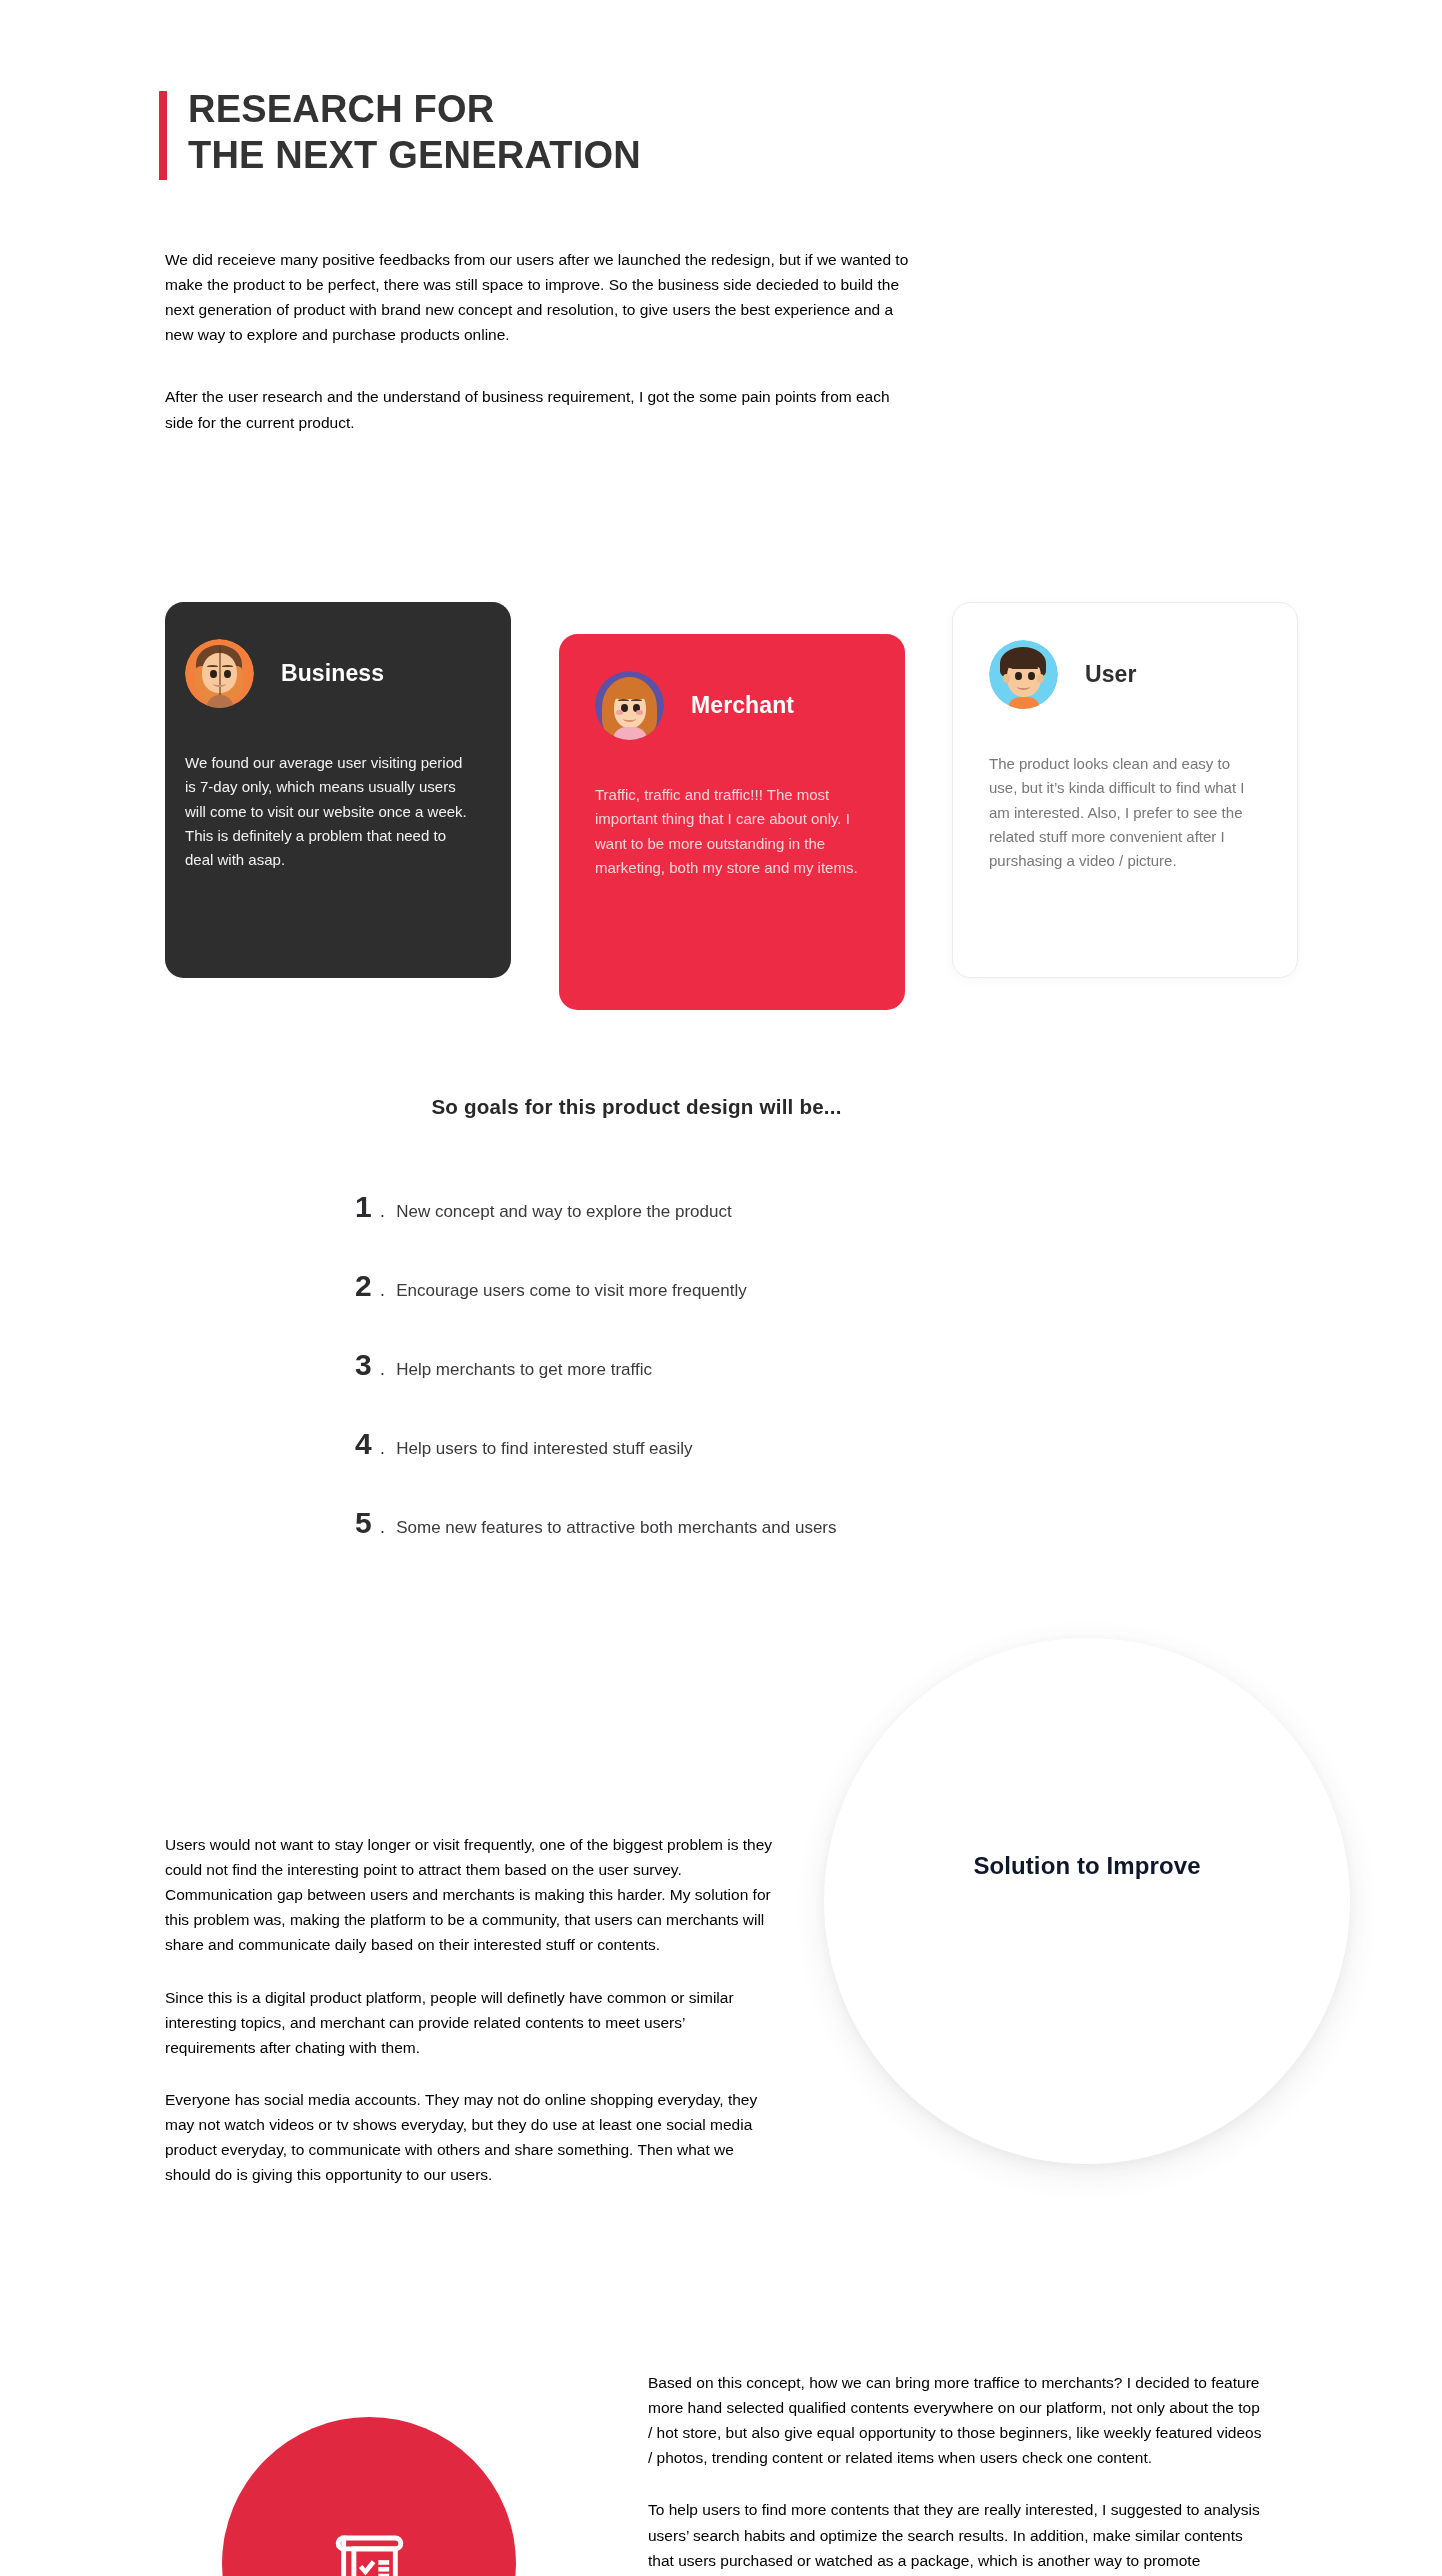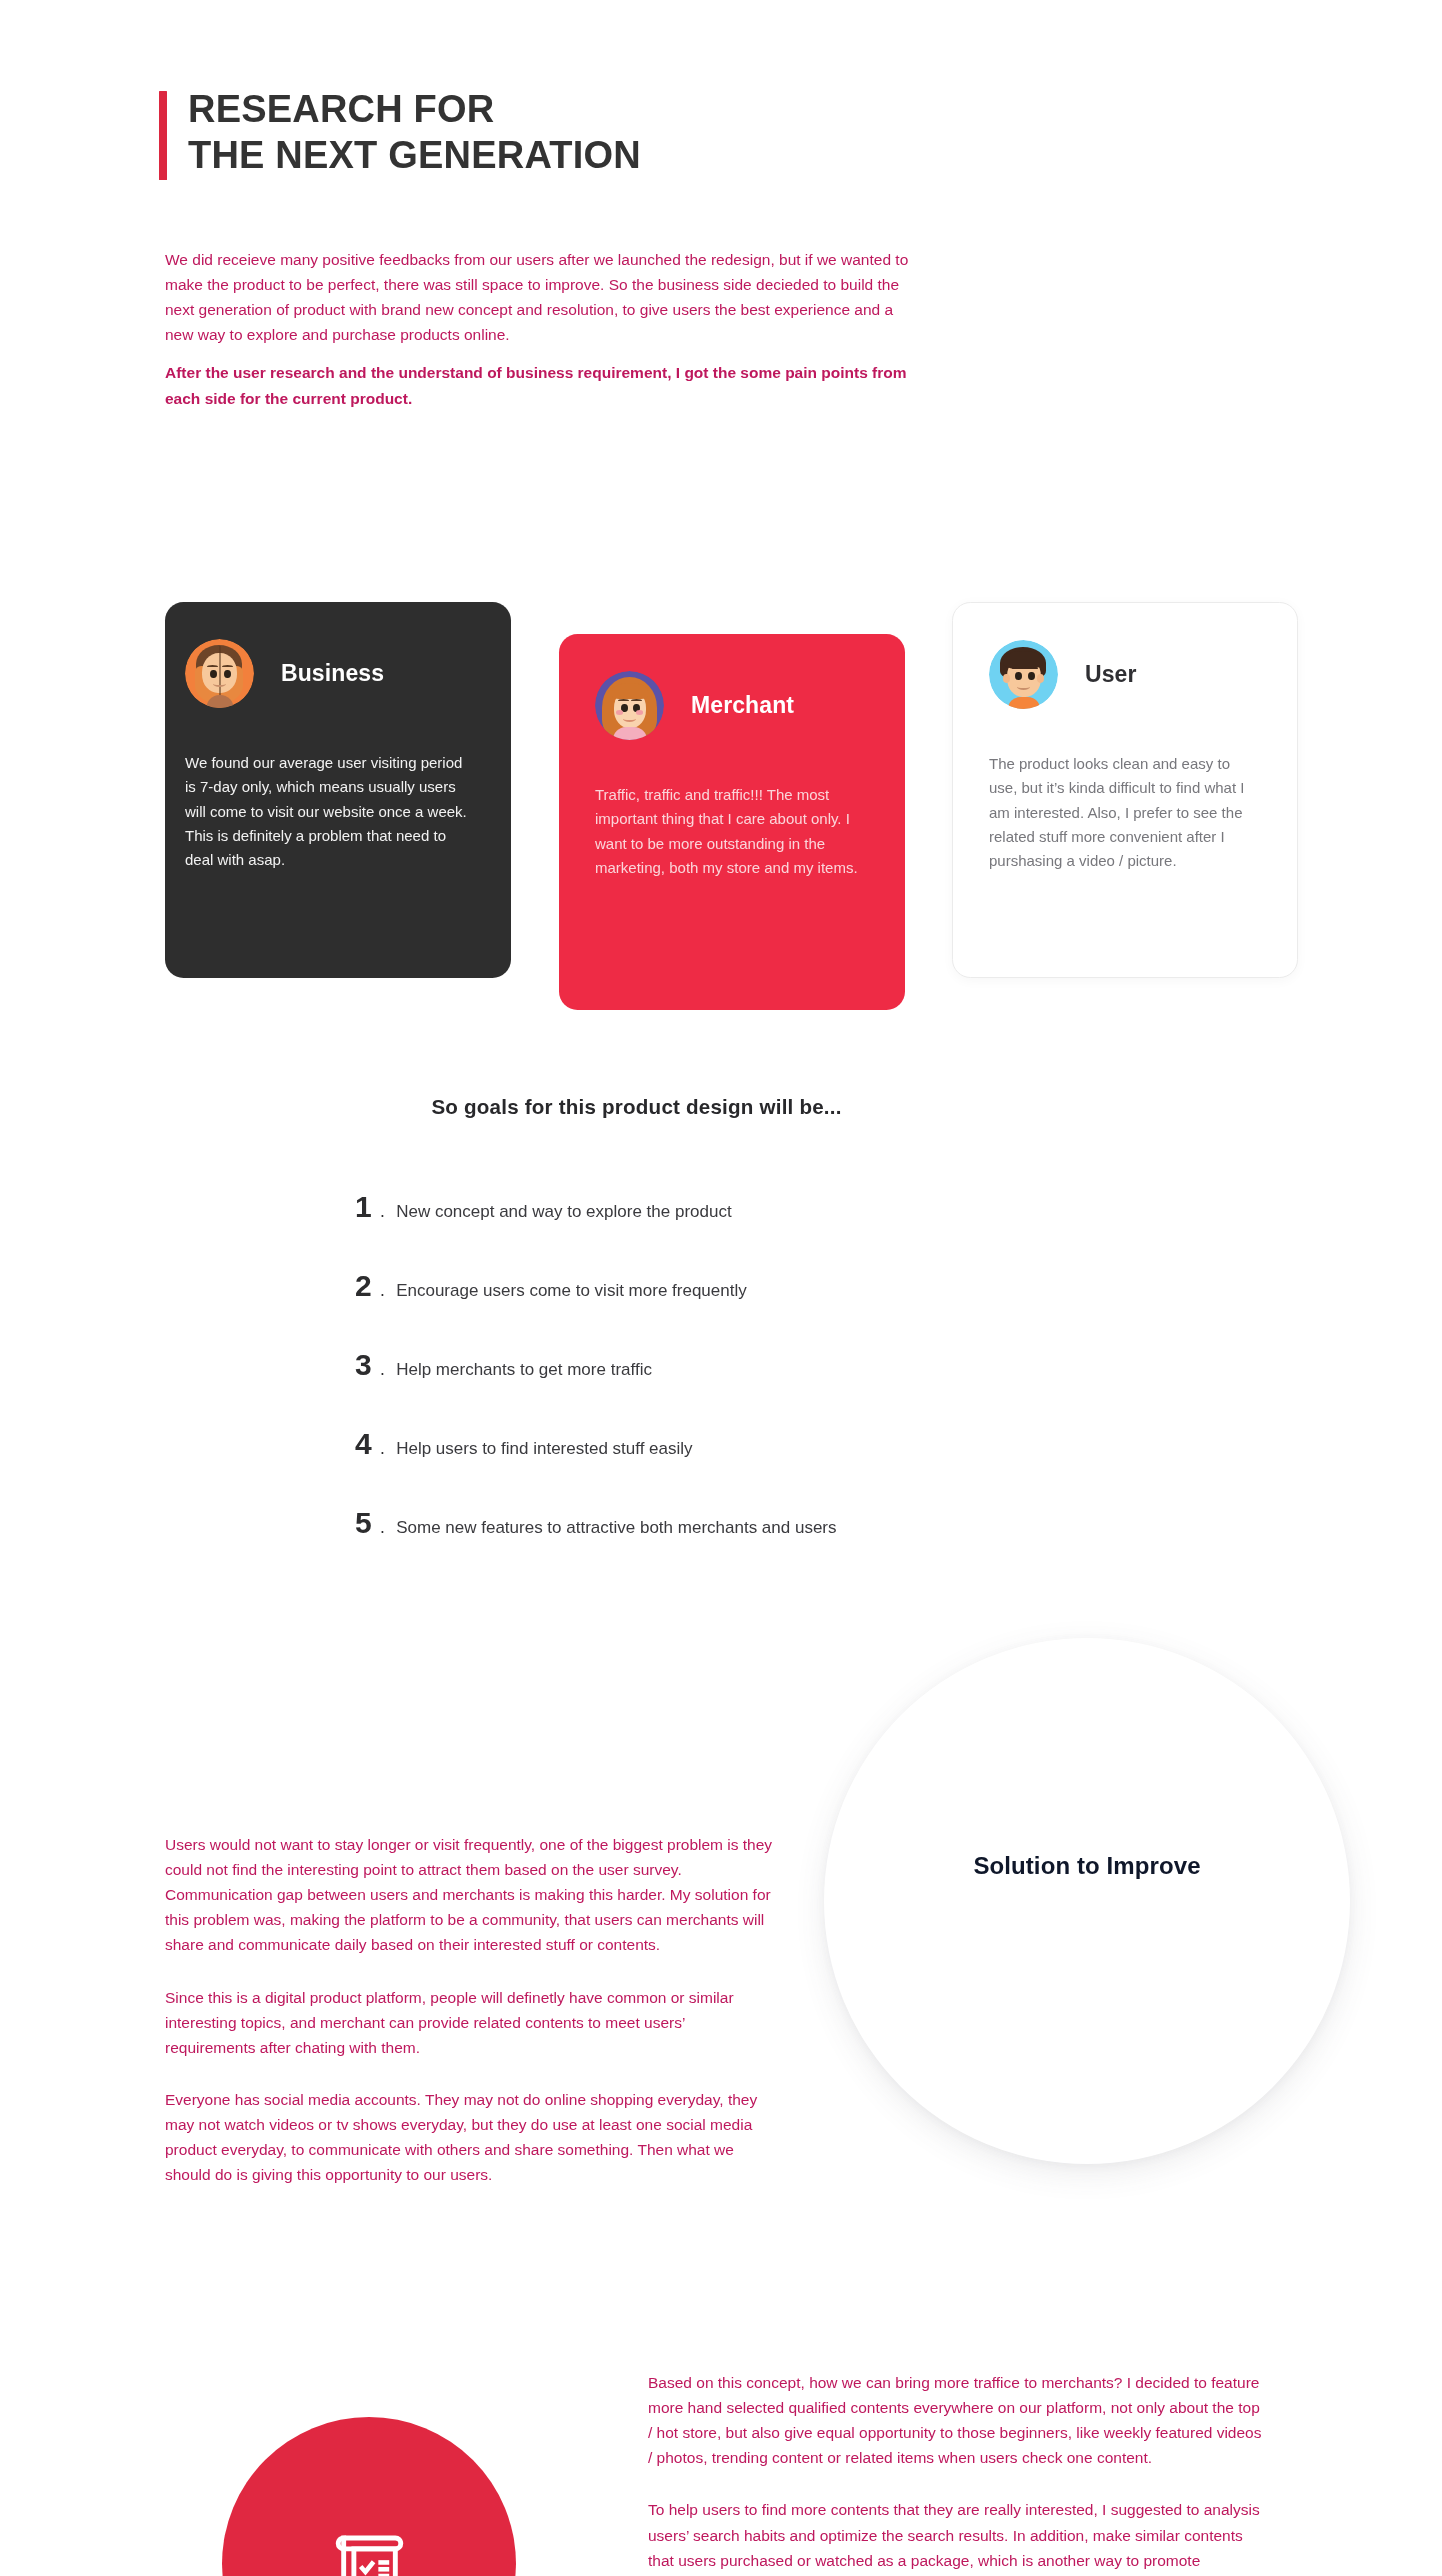--- a/index.html
+++ b/index.html
@@ -25,24 +25,24 @@
     font-weight:700; letter-spacing:0.2px;
     color:#333333;
     font-family:"Liberation Sans", sans-serif;
     white-space:nowrap;
   }
 
   
   #intro { position:absolute; left:165px; top:247px; width:747px; }
   .body-p {
     font-size:15.5px; line-height:1.62;
-    color:#be185d; font-weight:400;
-    font-family:"Liberation Sans", sans-serif;
-  }
-  #intro .body-p + .body-p { margin-top:13px;font-weight:bold; }
+    color:#000000; font-weight:400;
+    font-family:"Liberation Sans", sans-serif;
+  }
+  #intro .body-p + .body-p { margin-top:37px; }
 
   
   #cards { position:absolute; left:165px; top:602px; width:1113px; height:385px; }
   .card {
     position:absolute; top:0; width:346px; height:376px;
     border-radius:18.5px; padding:33px 36px 0 36px;
   }
   .card--business { left:0;    background:#2e2e2e;padding-left:20px; }
   .card--merchant { left:394px; background:#EE2B45;margin-top:32px; }
   .card--user     { left:787px; background:#ffffff;

